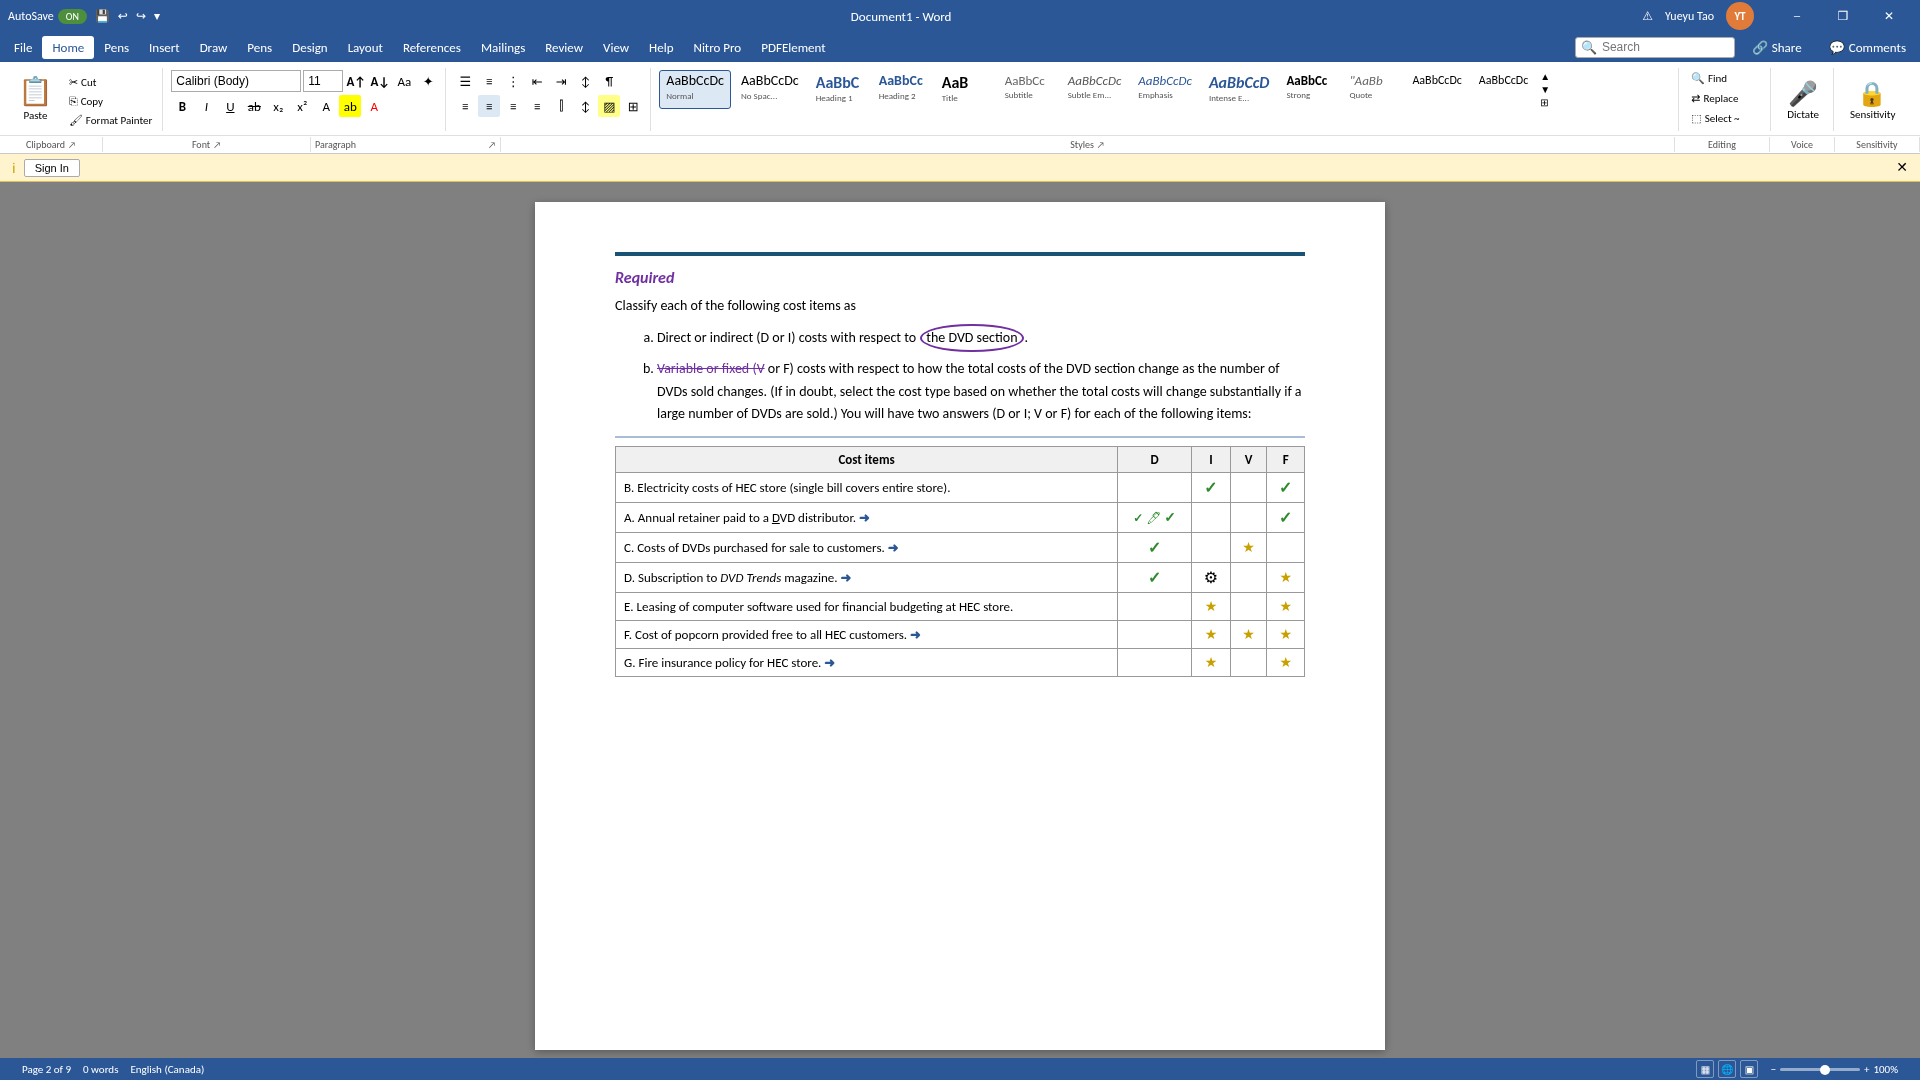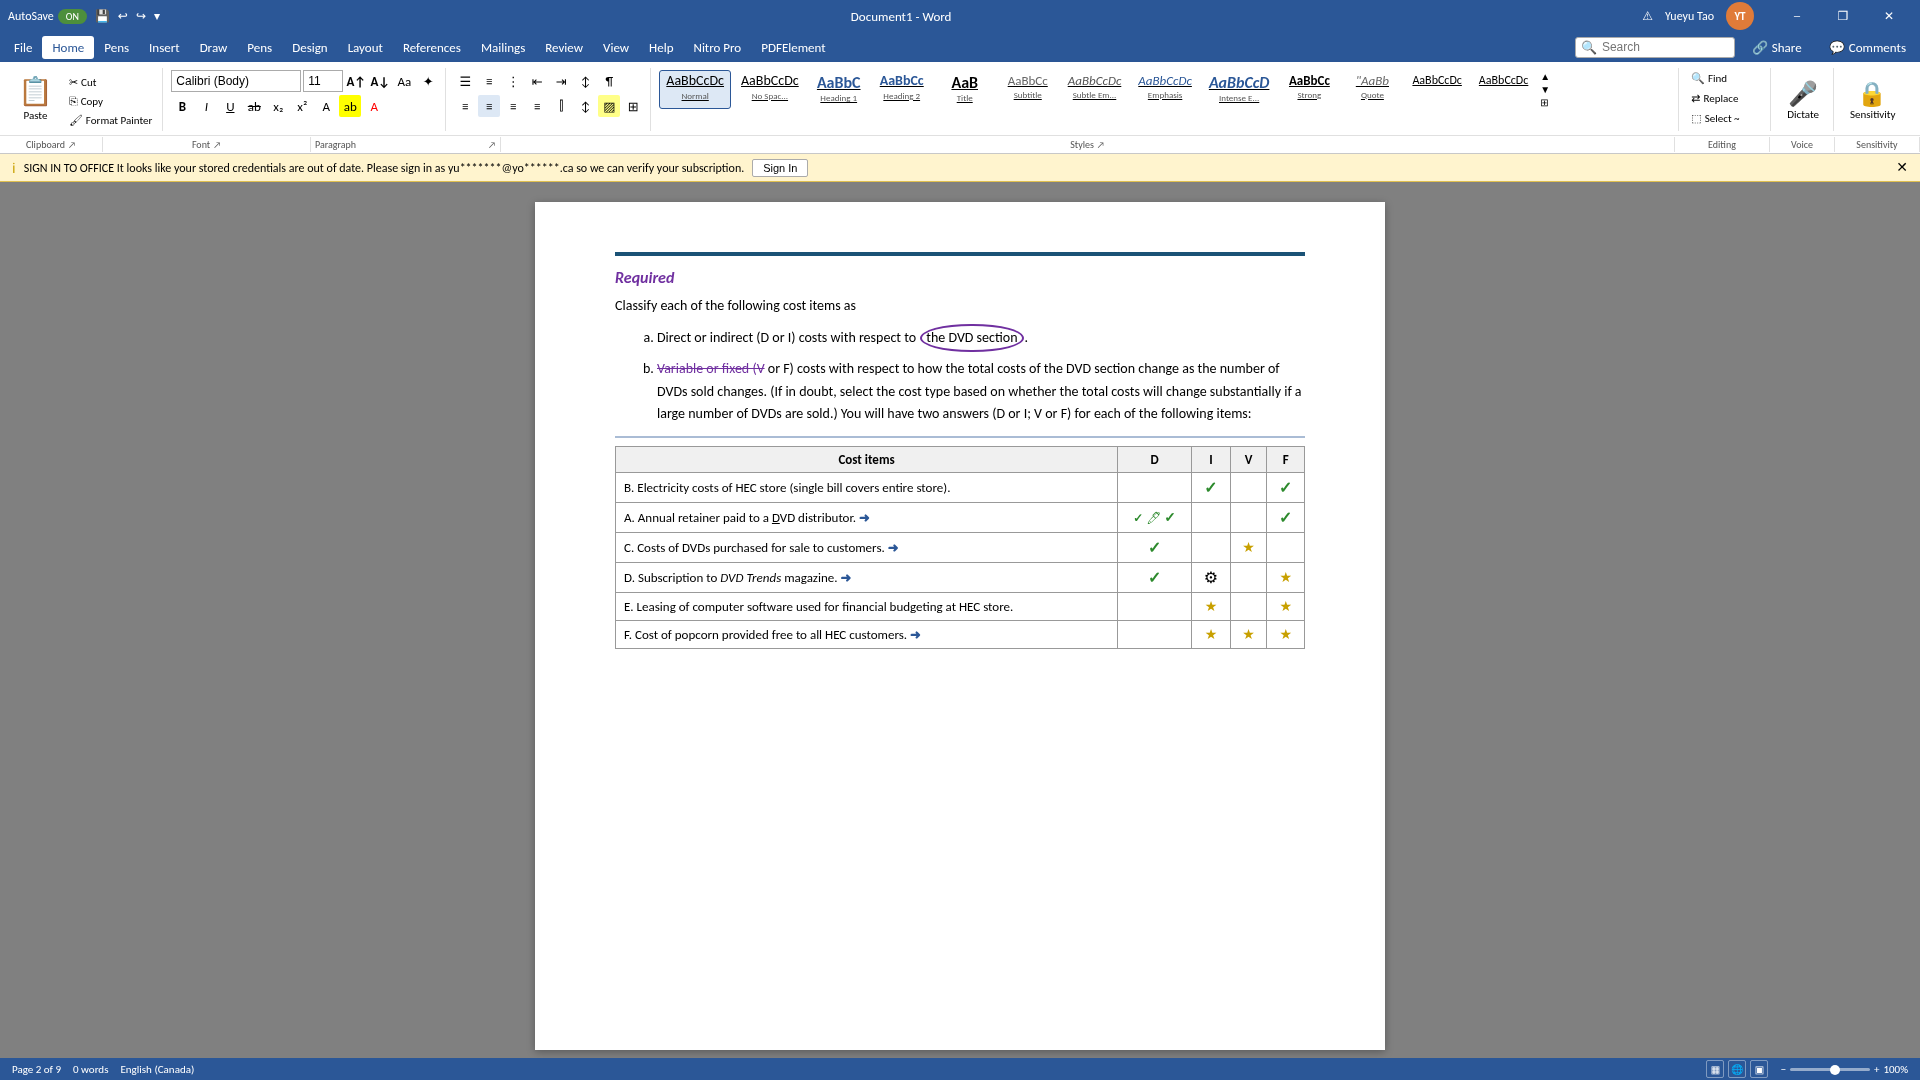--- a/index.html
+++ b/index.html
@@ -110,27 +110,26 @@
       cursor: pointer;
       display: flex;
       align-items: center;
       justify-content: center;
       font-size: 13px;
       border-radius: 2px;
     }
     .style-item {
       display: flex;
       flex-direction: column;
-      align-items: center;
+      align-items: flex-start;
       padding: 2px 6px;
       cursor: pointer;
       border: 1px solid transparent;
       border-radius: 3px;
       min-width: 60px;
-      text-decoration: underline;
     }
     .style-item.active { border-color: #2b5797; background: #dde8f5; }
     .style-preview { font-size: 14px; line-height: 1.2; }
     .style-label { font-size: 9px; color: #555; }
 
     
     .search-box {
       display: flex;
       align-items: center;
       border: 1px solid #ababab;
@@ -239,21 +238,21 @@
     .cost-table th:first-child { text-align: center; }
     .checkmark { color: #2d8a2d; font-size: 16px; font-weight: bold; }
     .star { color: #c8a000; font-size: 14px; }
 
     
     #status-bar {
       background: #2b5797;
       height: 22px;
       display: flex;
       align-items: center;
-      padding: 0 12px;
+      padding: 0 22px;
       color: white;
       font-size: 11px;
       gap: 12px;
       position: fixed;
       bottom: 0;
       width: 100%;
     }
     .status-right { margin-left: auto; display: flex; gap: 12px; align-items: center; }
     .view-icons { display: flex; gap: 4px; }
     .view-btn { width: 18px; height: 18px; border: 1px solid rgba(255,255,255,0.4); cursor: pointer; display: flex; align-items: center; justify-content: center; font-size: 10px; border-radius: 2px; }
@@ -503,21 +502,20 @@
       <span>Voice</span>
     </div>
     <div class="group-label-cell" style="width:85px;">
       <span>Sensitivity</span>
     </div>
   </div>
 </div>
 
 <div id="notification-bar">
   <span class="notif-icon">ℹ</span>
-  <span>SIGN IN TO OFFICE   It looks like your stored credentials are out of date. Please sign in as yu*******@yo******.ca so we can verify your subscription.</span>
   <button class="sign-in-btn">Sign In</button>
   <span style="margin-left:auto;cursor:pointer;font-size:14px;">✕</span>
 </div>
 
 <div id="doc-area">
   <div id="page">
 
     <div style="width:100%;height:4px;background:#1a5276;margin-bottom:12px;"></div>
 
     <div class="doc-required">Required</div>
@@ -592,20 +590,27 @@
         </tr>
 
         <tr>
           <td>F. Cost of popcorn provided free to all HEC customers. <span style="color:#2b5797;font-weight:bold;">➜</span></td>
           <td></td>
           <td><span class="star">★</span></td>
           <td><span class="star">★</span></td>
           <td><span class="star">★</span></td>
         </tr>
 
+        <tr>
+          <td>G. Fire insurance policy for HEC store. <span style="color:#2b5797;font-weight:bold;">➜</span></td>
+          <td></td>
+          <td><span class="star">★</span></td>
+          <td></td>
+          <td><span class="star">★</span></td>
+        </tr>
 
       </tbody>
     </table>
 
   </div>
 </div>
 
 <div id="status-bar">
   <span>Page 2 of 9</span>
   <span>0 words</span>

